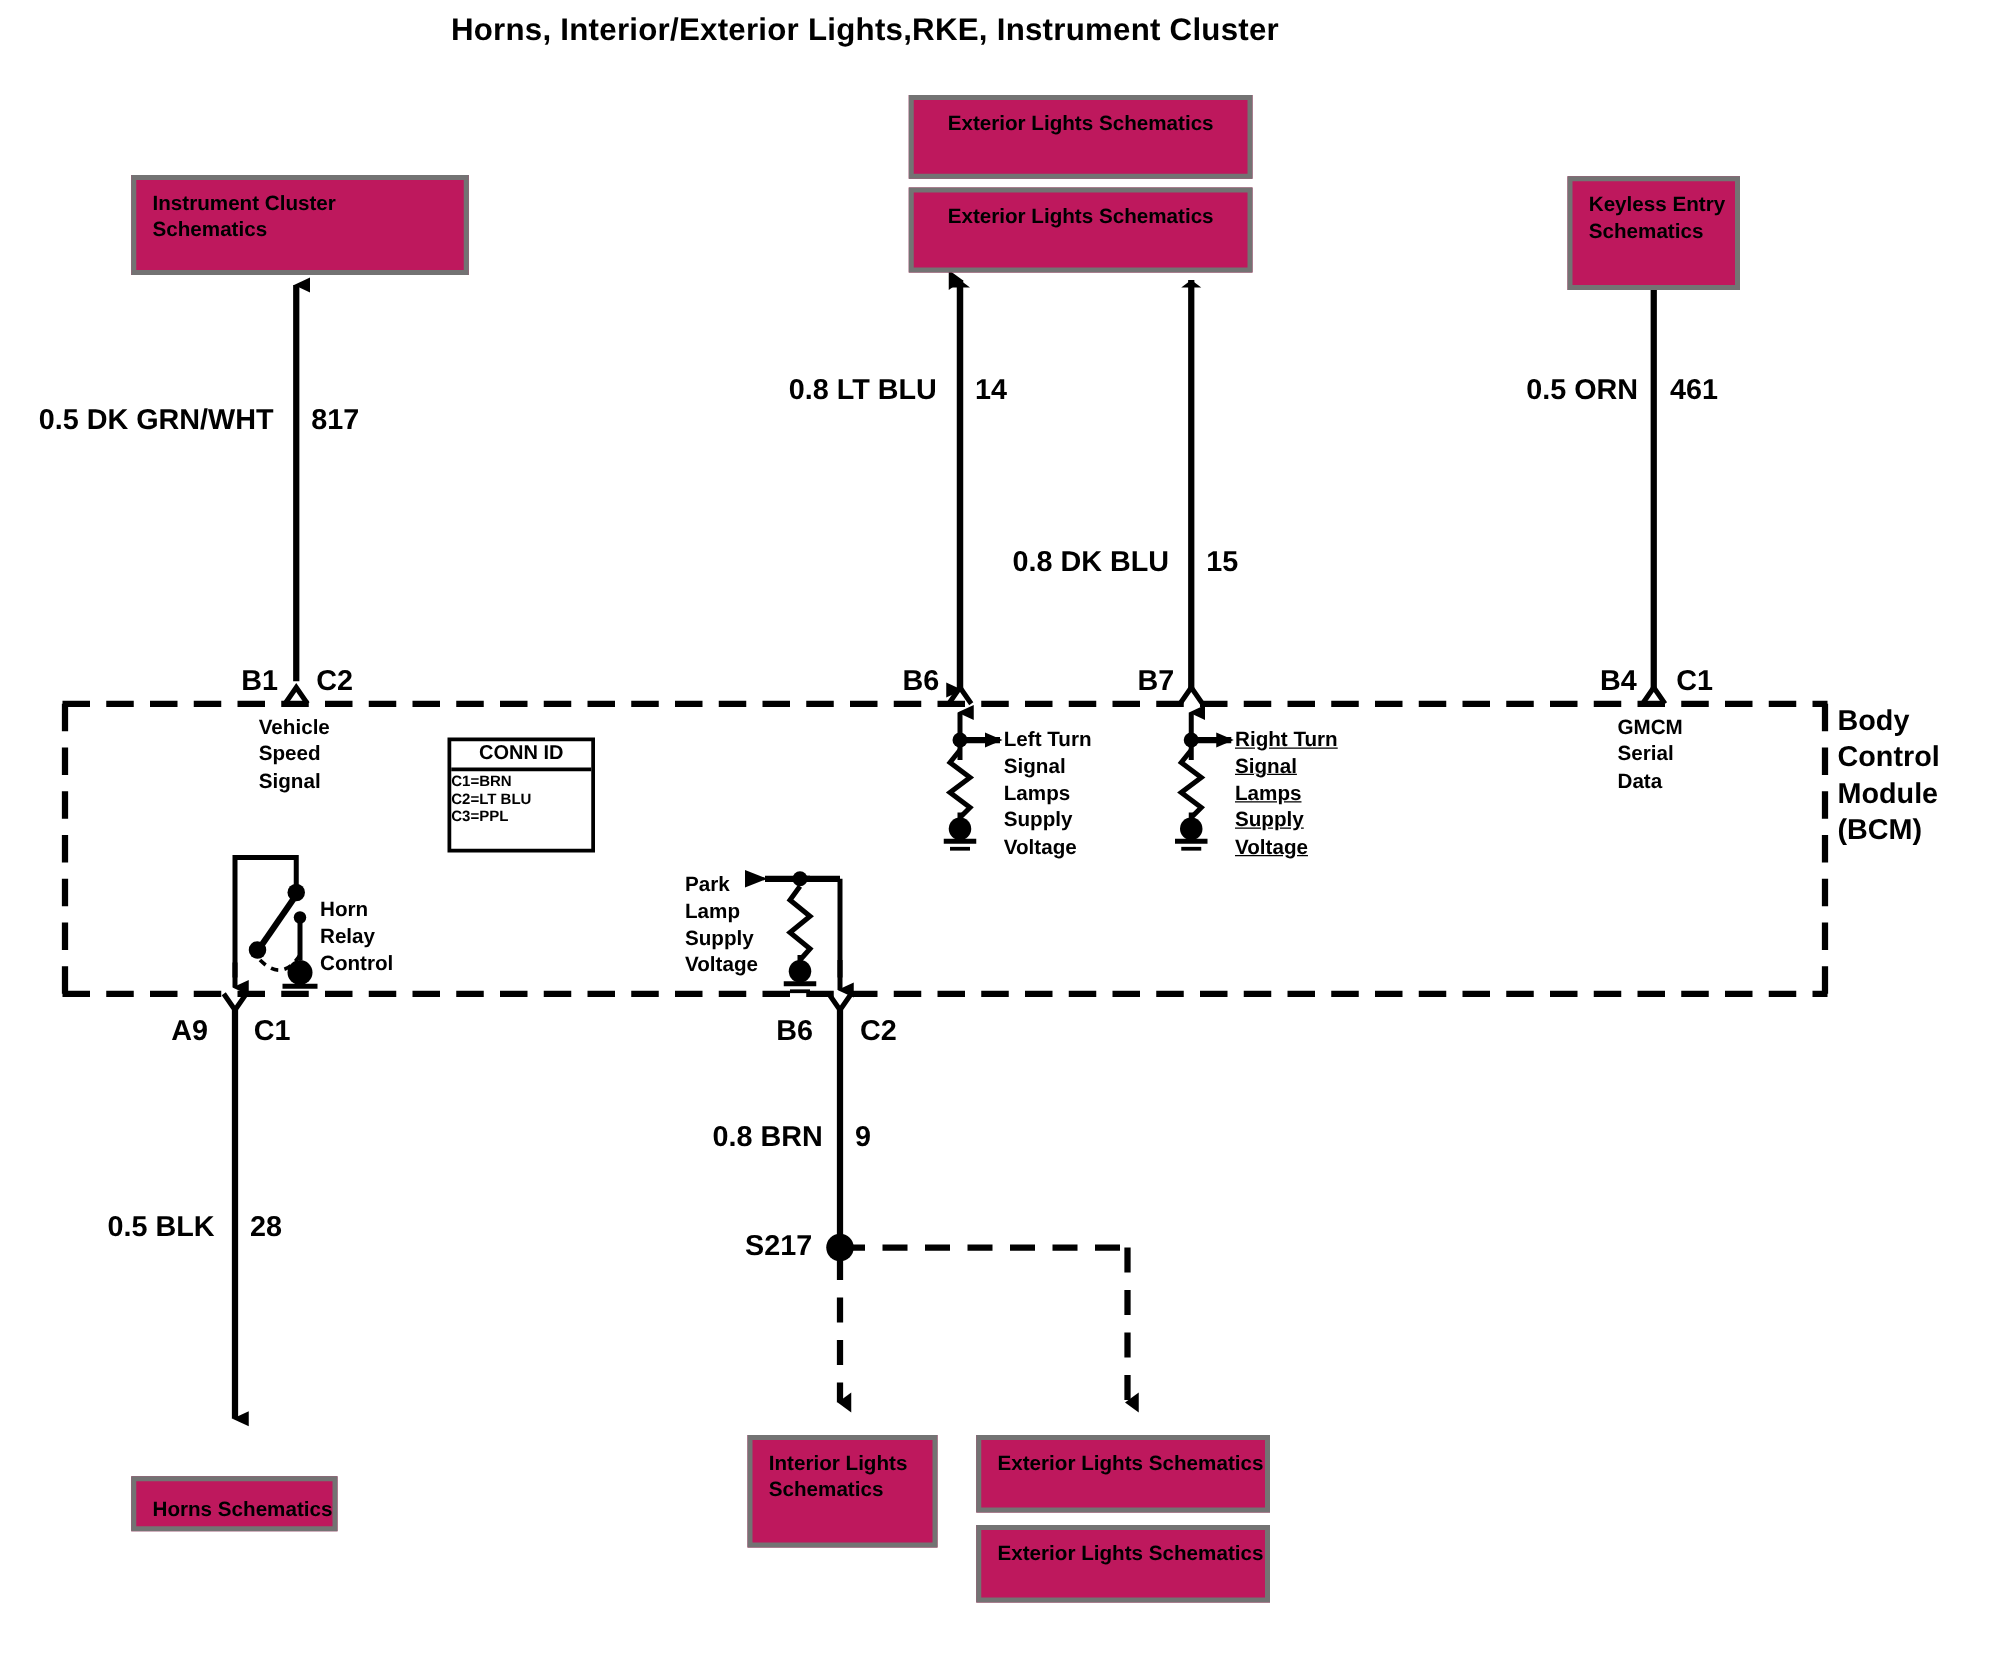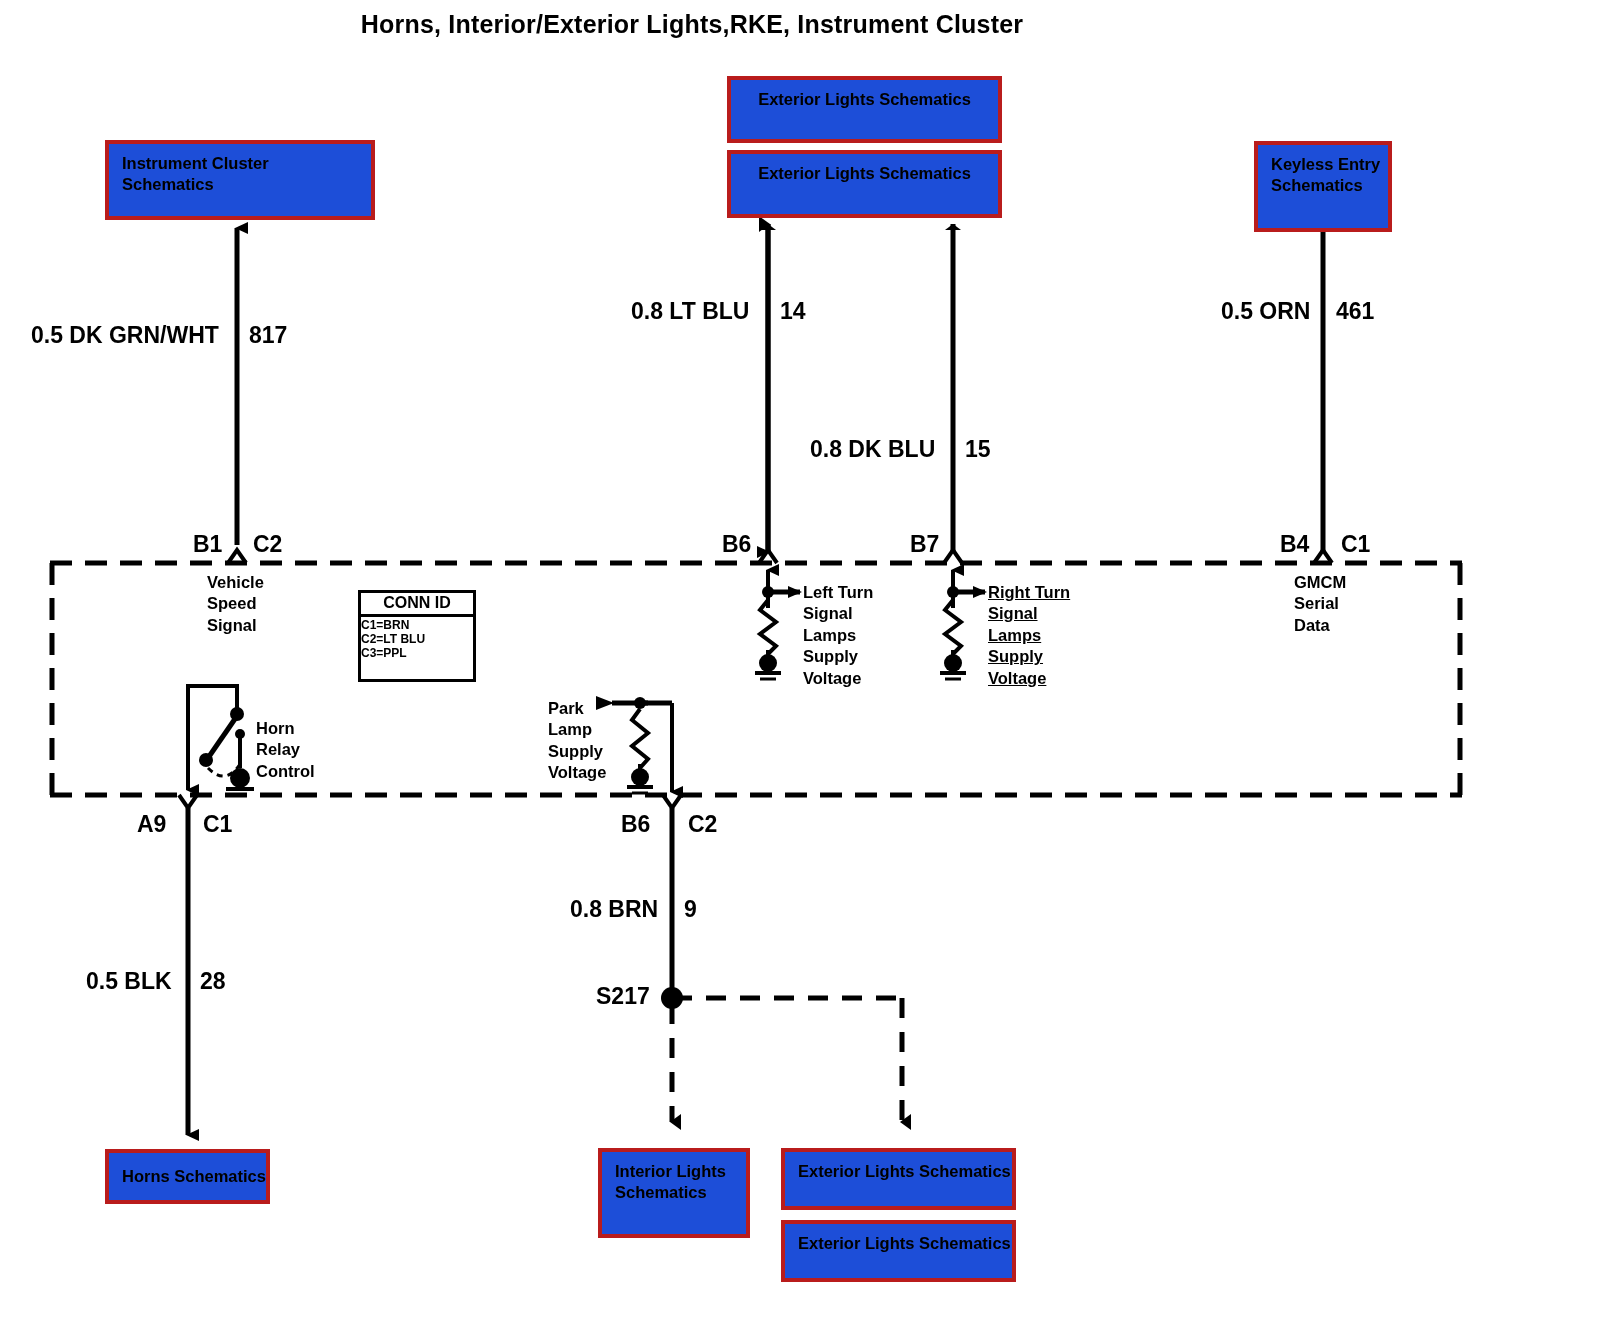--- a/index.html
+++ b/index.html
@@ -1,20 +1,20 @@
 <!DOCTYPE html>
 <html><head>
 <meta charset="utf-8">
 <style>
   html,body{margin:0;padding:0;background:#fff;}
   body{width:1606px;height:1344px;position:relative;font-family:"Liberation Sans",sans-serif;color:#000;overflow:hidden;}
   #stage{position:absolute;left:0;top:0;width:1606px;height:1344px;}
   #stage > svg{position:absolute;left:0;top:0;}
   .ttl{position:absolute;left:0;top:10px;width:1384px;text-align:center;font-size:25px;font-weight:bold;letter-spacing:.2px;}
-  .bx{position:absolute;border:4px solid #b91c1c;background:#1d4ed8;box-sizing:border-box;}
+  .bx{position:absolute;border:4px solid #737373;background:#be185d;box-sizing:border-box;}
   .bx span{position:absolute;left:13px;top:9px;font-size:16.5px;font-weight:bold;line-height:1.30;display:block;white-space:pre-line;}
   .bxc span{left:0;width:100%;text-align:center;}
   .lbl{position:absolute;font-weight:bold;white-space:pre-line;}
   .wlbl{position:absolute;font-size:23px;font-weight:bold;white-space:nowrap;}
   .pin{position:absolute;font-size:23px;font-weight:bold;}
   .sm{font-size:16.5px;line-height:1.30;}
   .bcmlbl{position:absolute;font-size:23px;font-weight:bold;line-height:1.26;white-space:pre-line;}
   .connid{position:absolute;border:3px solid #000;background:#fff;box-sizing:border-box;}
   .connid .hdr{font-size:16px;font-weight:bold;text-align:center;border-bottom:3px solid #000;padding:1px 0 2px;}
   .connid .bdy{font-size:12px;font-weight:bold;padding:1px 0 2px 0;line-height:1.17;white-space:pre-line;}
@@ -219,24 +219,26 @@
 Supply
 Voltage</div>
 
   <div class="connid" style="left:358px;top:590px;width:118px;height:92px;">
     <div class="hdr">CONN ID</div>
     <div class="bdy">C1=BRN
 C2=LT BLU
 C3=PPL</div>
   </div>
 
+  <div class="bcmlbl" style="left:1470px;top:562px;">Body Control Module
+(BCM)</div>
 
   <div class="splice" style="left:596px;top:983px;">S217</div>
 
-  <div class="bx" style="left:105px;top:1149px;width:165px;height:55px;">
+  <div class="bx" style="left:105px;top:1181px;width:165px;height:44px;">
     <span style="top:13px;">Horns Schematics</span>
   </div>
 
   <div class="bx" style="left:598px;top:1148px;width:152px;height:90px;">
     <span>Interior Lights
 Schematics</span>
   </div>
 
   <div class="bx" style="left:781px;top:1148px;width:235px;height:62px;">
     <span>Exterior Lights Schematics</span>

